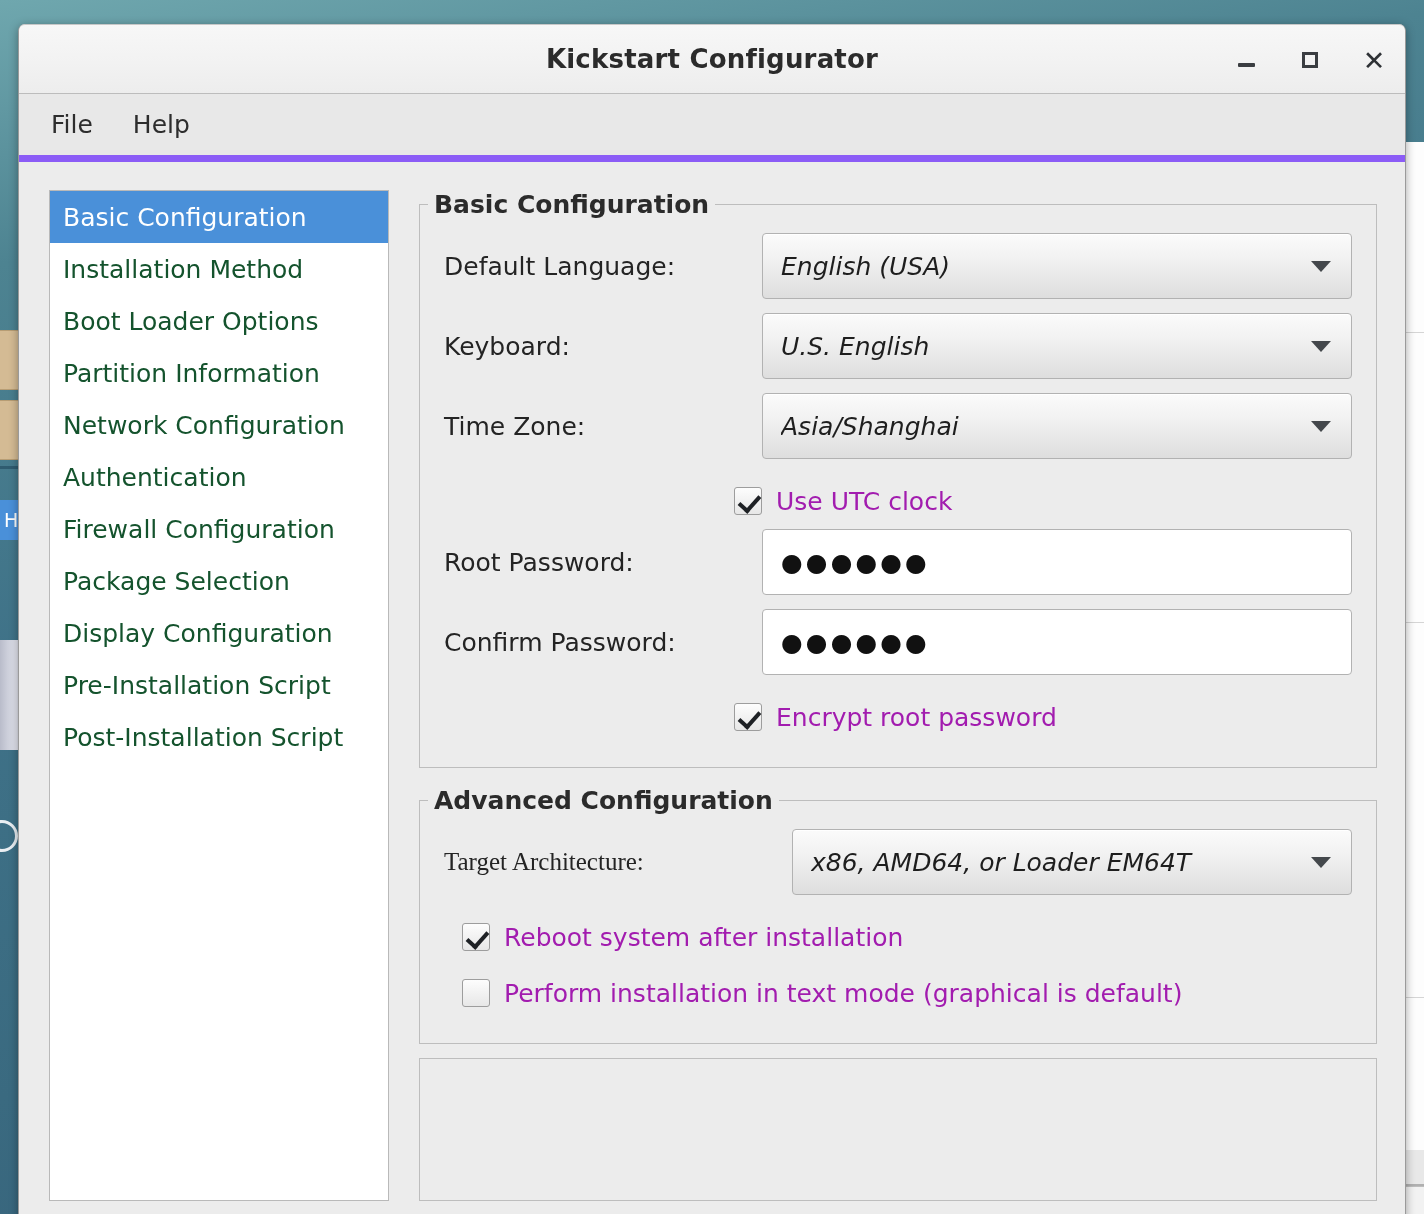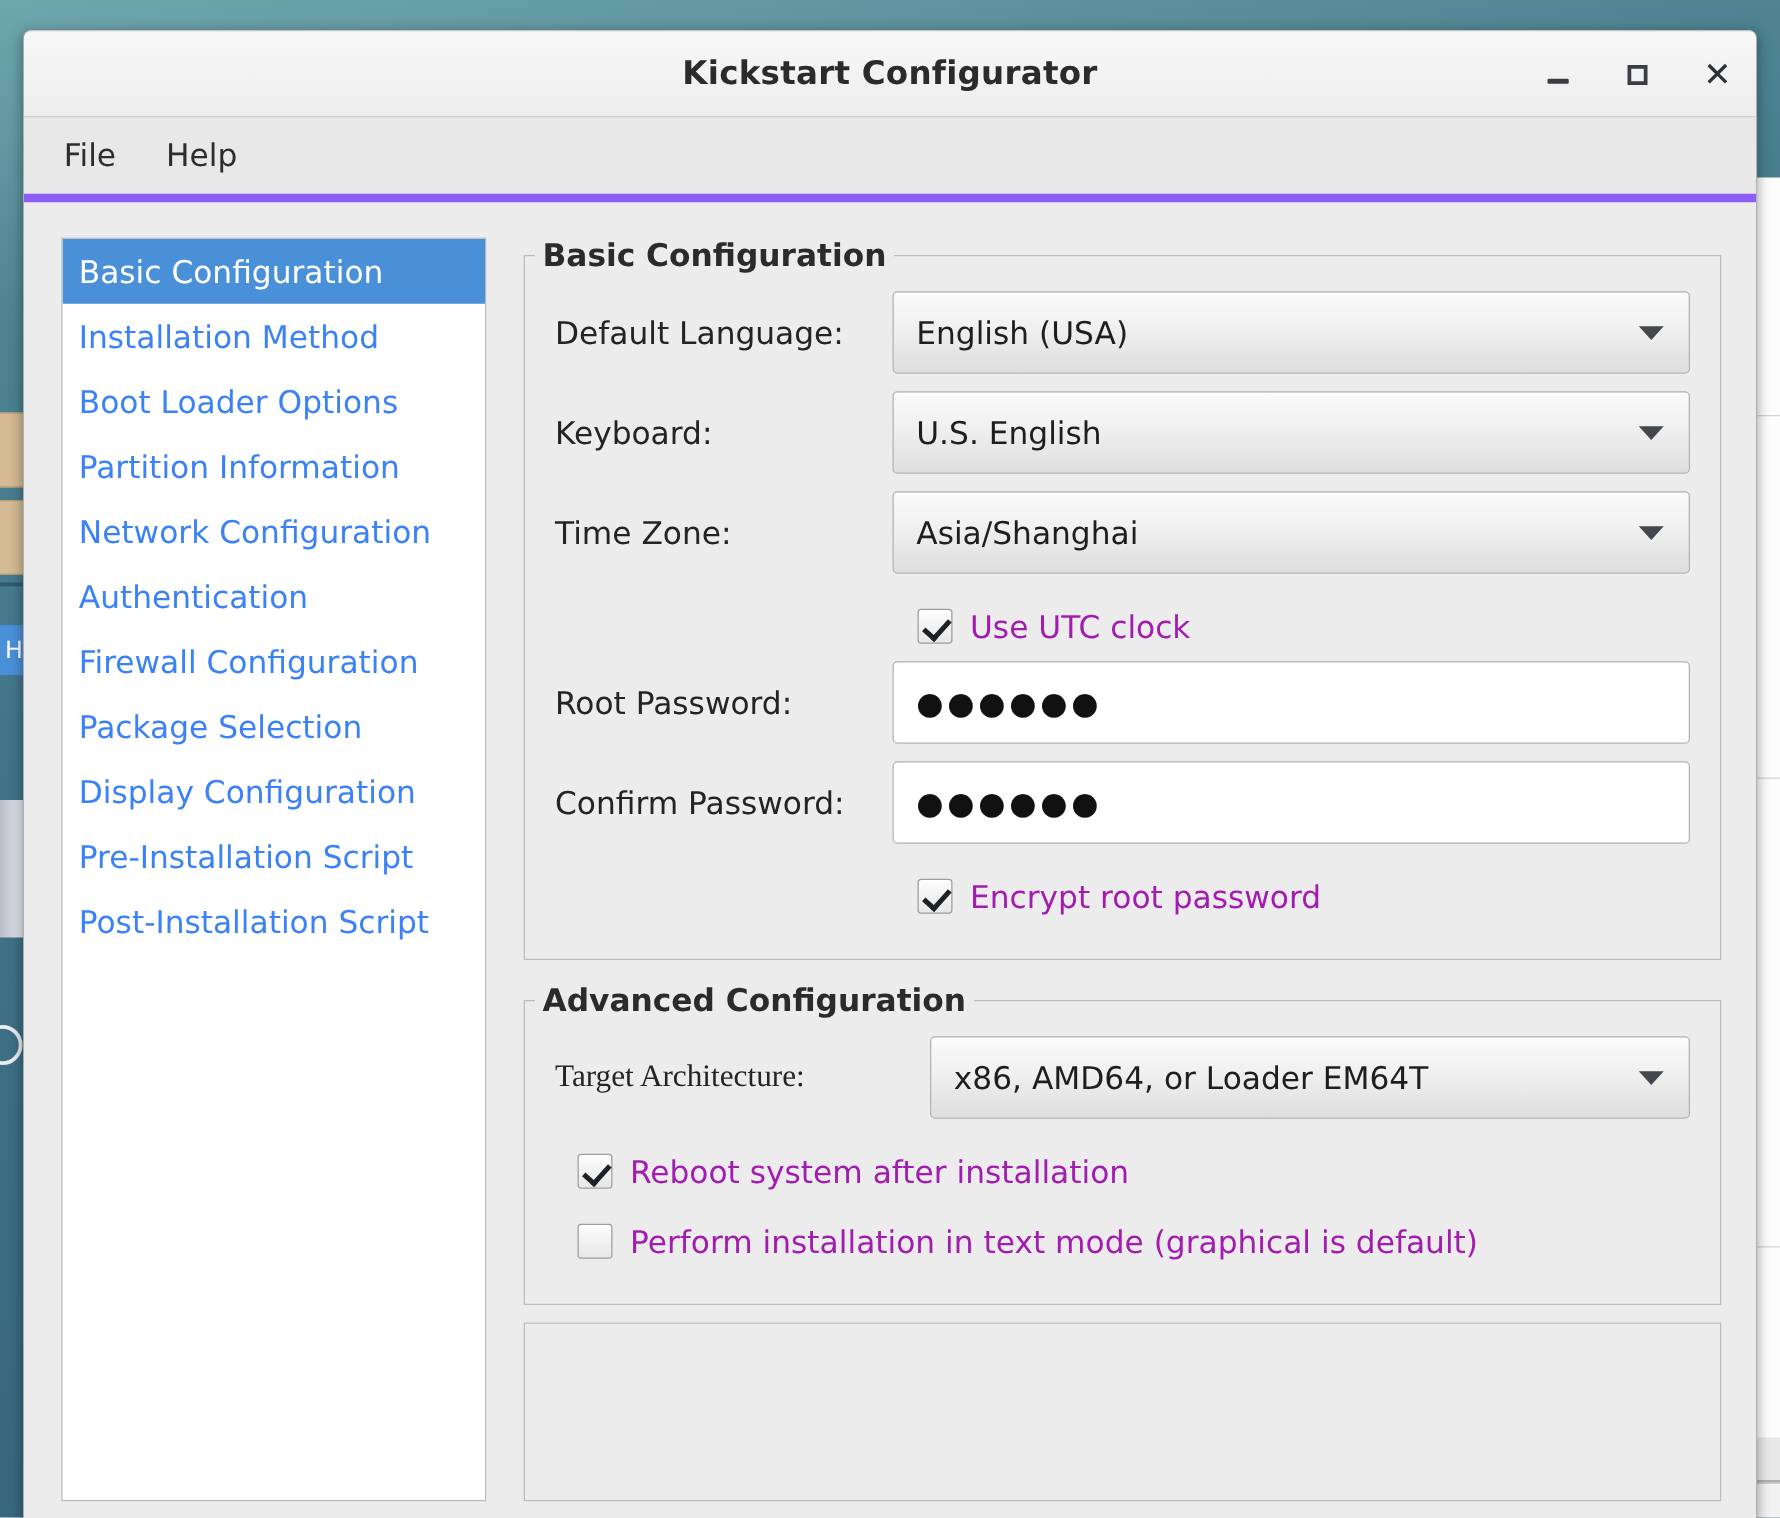--- a/index.html
+++ b/index.html
@@ -166,21 +166,21 @@
   #sidebar {
     width: 340px; flex: none;
     background: #ffffff;
     border: 1px solid #b9b9b9;
     overflow: hidden;
   }
   .side-item {
     height: 52px;
     display: flex; align-items: center;
     padding-left: 13px;
-    font-size: 25px; color: #3b82f6;
+    font-size: 25px; color: #14532d;
     white-space: nowrap; cursor: default;
   }
   .side-item.selected {
     background: #4a90d9; color: #ffffff;
   }
 
   
   #pane {
     flex: 1; display: flex; flex-direction: column;
     min-width: 0;
@@ -196,39 +196,41 @@
   fieldset.group > legend {
     font-size: 25px; font-weight: bold; color: #2b2b2b;
     padding: 0 6px; margin-left: 8px;
   }
   .group-inner { padding: 14px 24px 22px 24px; }
 
   .row {
     display: flex; align-items: center;
     min-height: 60px;
     margin-bottom: 14px;
+    gap: 48px;
   }
   .row:last-child { margin-bottom: 0; }
   .row-label {
     width: 270px; flex: none;
     font-size: 25px; color: #242424;
   }
   .row-label.wide { width: 300px; font-family: Liberation Serif, serif; }
 
   .combo {
     flex: 1;
     height: 66px;
     background: linear-gradient(180deg,#fbfbfb 0%,#f1f1f1 40%,#dedede 100%);
     border: 1px solid #b2b2b2;
     border-radius: 4px;
     display: flex; align-items: center;
     padding: 0 16px 0 18px;
     font-size: 25px; color: #1e1e1e;
     position: relative; cursor: default;
     box-shadow: inset 0 1px 0 #ffffff;
+    font-style: italic;
   }
   .combo .combo-value { flex: 1; white-space: nowrap; overflow: hidden; }
   .arrow-down {
     width: 0; height: 0; flex: none;
     border-left: 10px solid transparent;
     border-right: 10px solid transparent;
     border-top: 11px solid #44484c;
     margin-right: 4px;
   }
 

